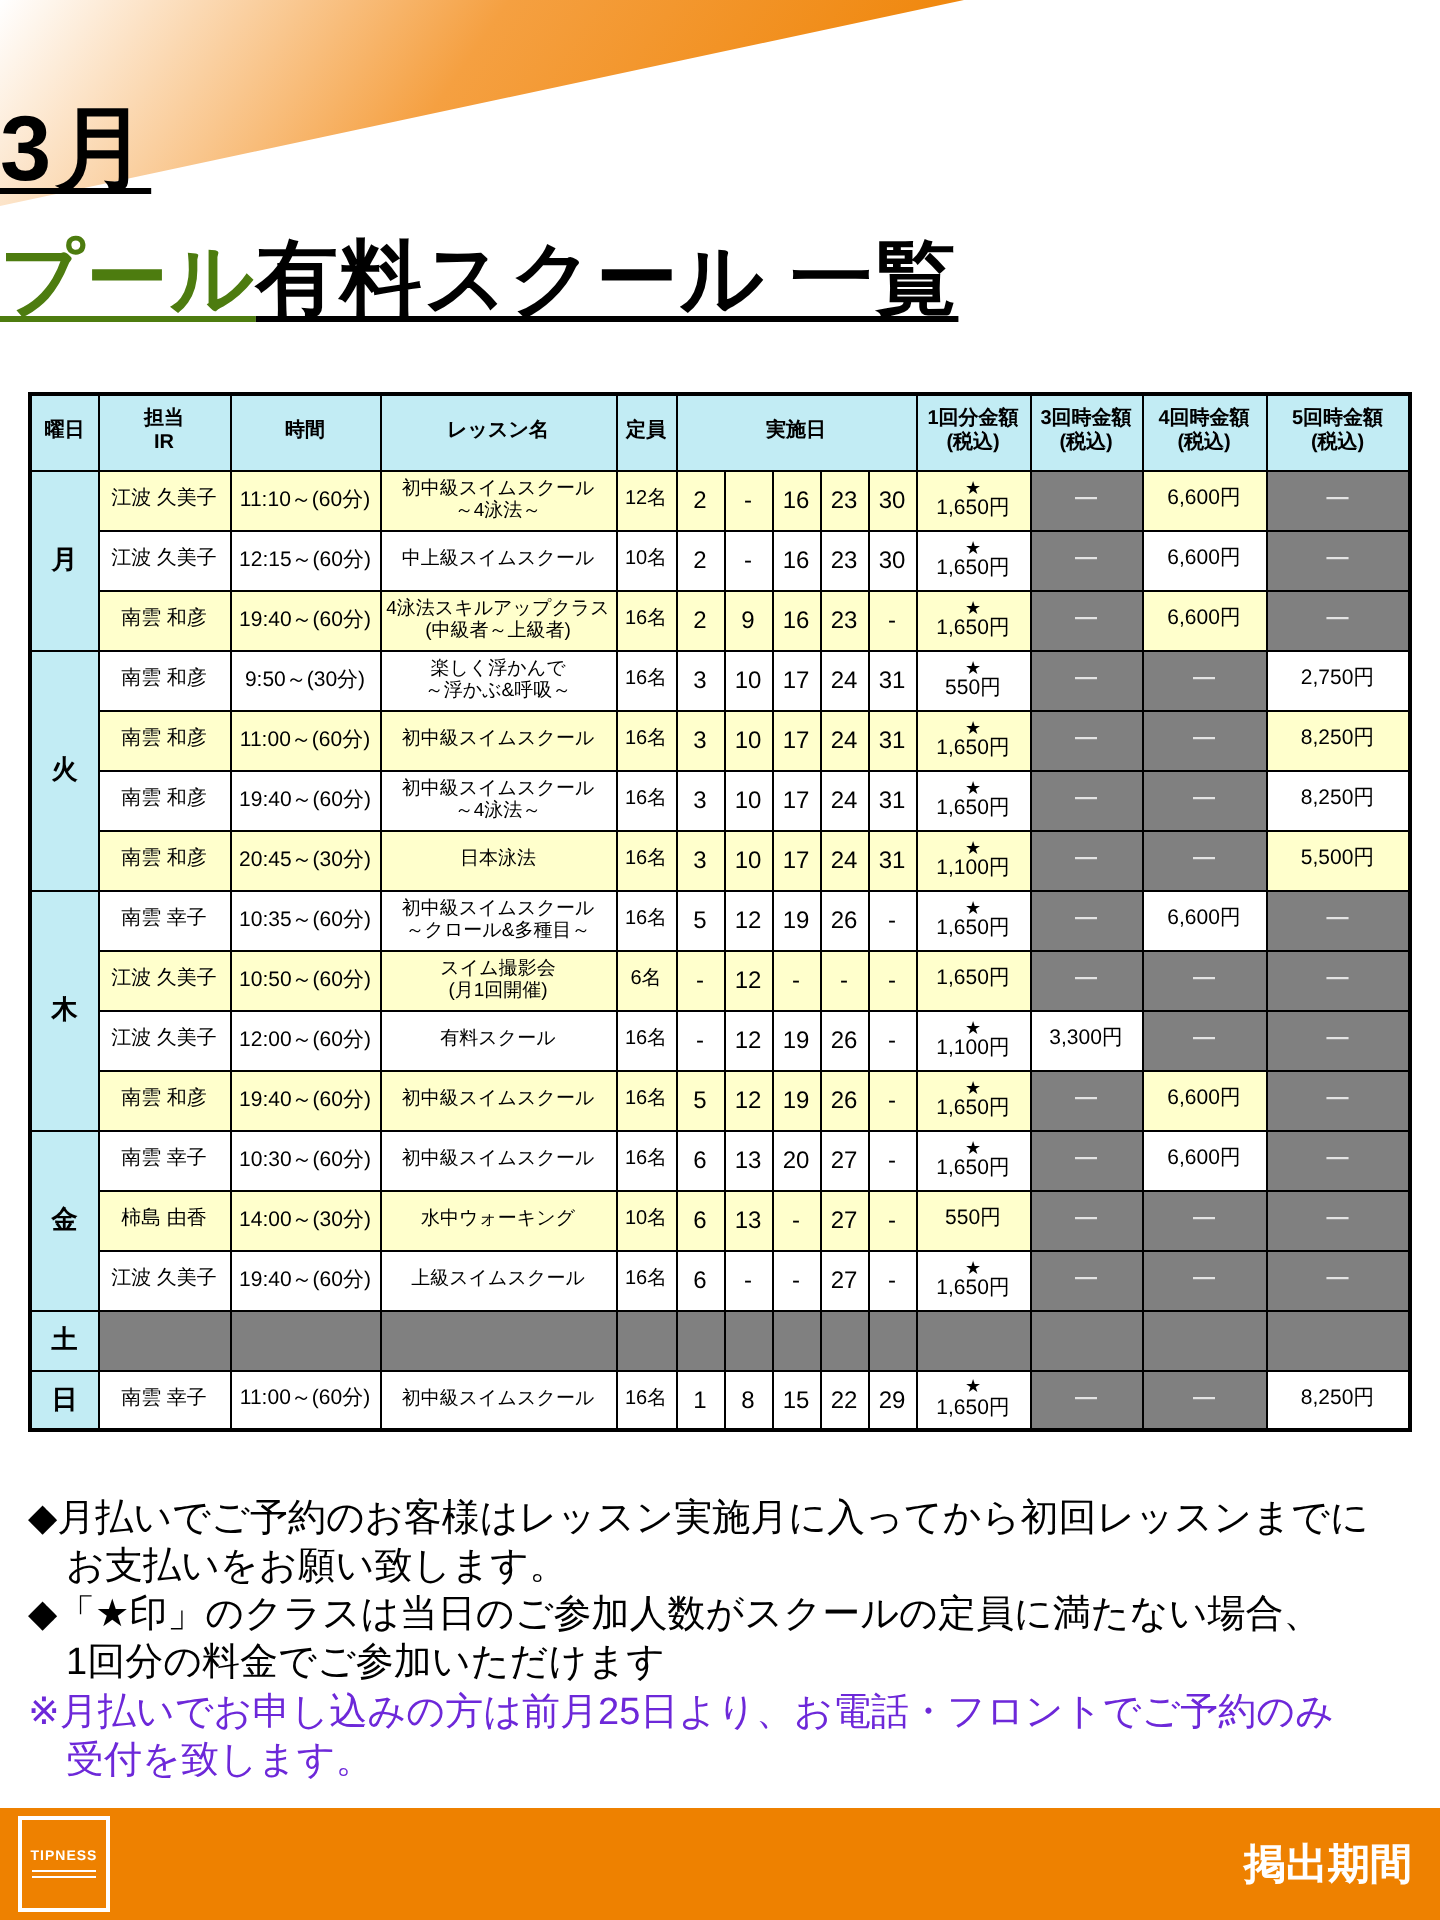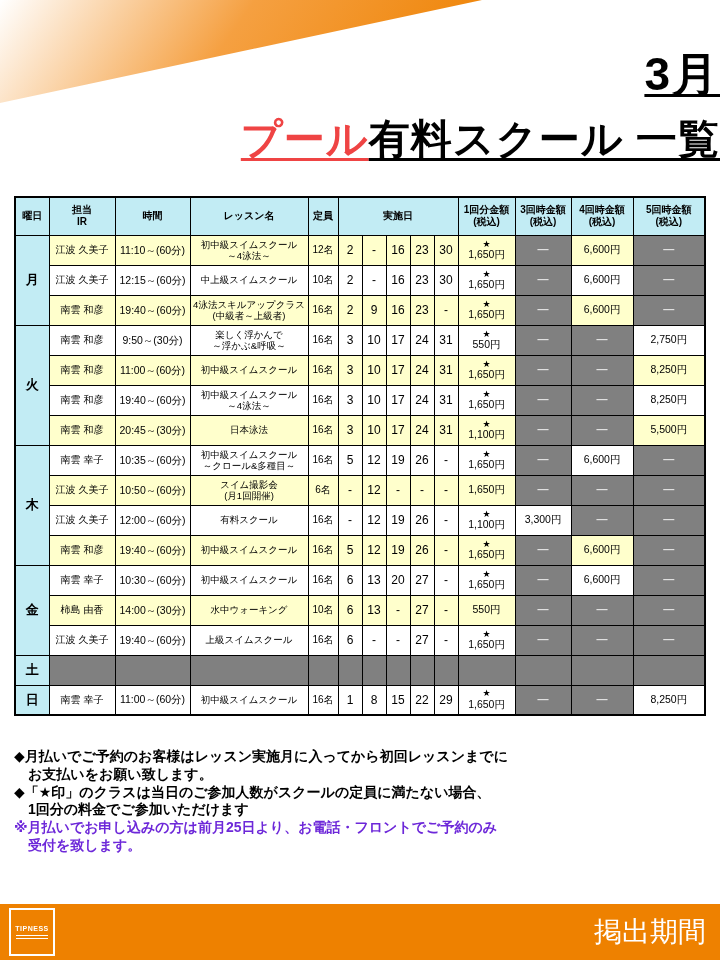--- a/index.html
+++ b/index.html
@@ -8,26 +8,26 @@
   .page { position: relative; width: 720px; height: 960px; background: #fff; overflow: hidden; }
 
   
   .banner {
     position: absolute; top: 0; left: 0; width: 720px; height: 110px;
     background: linear-gradient(125deg, #ffffff 0%, #f5a041 32%, #ee8100 68%);
     clip-path: polygon(0 0, 482px 0, 0 103px);
   }
 
   
-  .title { position: absolute; top: 44px; left: 0; width: 720px; text-align: right; color: #000; }
+  .title { position: absolute; top: 44px; left: 0; width: 720px; text-align: left; color: #000; }
   .title .t1 { font-size: 46px; font-weight: 900; letter-spacing: 2px; }
   .title .t1 span { text-decoration: underline; text-decoration-thickness: 3px; text-underline-offset: 4px; }
   .title .t2 { font-size: 41px; font-weight: 900; margin-top: 6px; letter-spacing: 1px; white-space: nowrap; }
   .title .t2 span { text-decoration: underline; text-decoration-thickness: 3px; text-underline-offset: 5px; }
-  .title .t2 .blue { color: #ef4444; }
+  .title .t2 .blue { color: #4d7c0f; }
 
   
   table.sched {
     position: absolute; left: 14px; top: 196px; width: 690px;
     border-collapse: collapse; table-layout: fixed;
     border: 2px solid #000;
   }
   table.sched th, table.sched td {
     border: 1px solid #000; text-align: center; vertical-align: middle;
     padding: 0 1px; color: #000; overflow: hidden;
@@ -44,39 +44,39 @@
   table.sched td.cap { font-size: 10px; }
   table.sched td.price { font-size: 10.5px; }
   table.sched td.price .star { font-size: 9px; line-height: 1.05; }
   table.sched td.price .val { line-height: 1.1; }
   table.sched td.gray { background: #808080; color: #e3e3e3; font-weight: bold; font-size: 11px; }
   table.sched td.day { background: #c2ecf4; font-size: 13px; font-weight: bold; }
 
   
   .notes { position: absolute; left: 14px; top: 748px; width: 700px; }
   .note {
-    font-size: 14px; font-weight: bold; color: #000;
+    font-size: 19px; font-weight: normal; color: #000;
     line-height: 1.27; white-space: pre-line; letter-spacing: 0px;
   }
   .note.red { color: #6d28d9; }
 
   
   .footer {
     position: absolute; left: 0; bottom: 0; width: 720px; height: 56px;
     background: #ee8100; display: flex; align-items: center;
   }
   .logo {
     width: 46px; height: 48px; border: 2px solid #fff; margin-left: 9px;
     display: flex; flex-direction: column; align-items: center; justify-content: center;
     color: #fff;
   }
   .logo .logo-text { font-size: 7px; font-weight: bold; letter-spacing: 0.5px; }
   .logo .logo-waves { width: 32px; height: 4px; border-top: 1px solid #fff; border-bottom: 1px solid #fff; margin-top: 3px; }
   .period { margin-left: auto; margin-right: 14px; color: #fff; display: flex; align-items: baseline; gap: 12px; }
-  .period .plabel { font-size: 28px; font-weight: normal; }
+  .period .plabel { font-size: 21px; font-weight: bold; }
   .period .pdate { font-size: 28px; font-weight: bold; letter-spacing: 1px; }
 </style>
 </head>
 <body>
 
 <div class="page">
 
   <div class="banner"></div>
 
   <div class="title">

